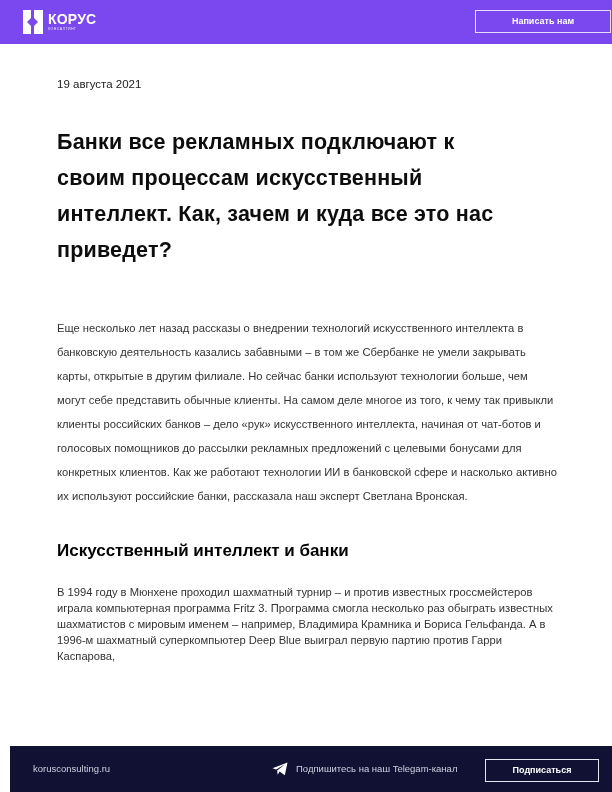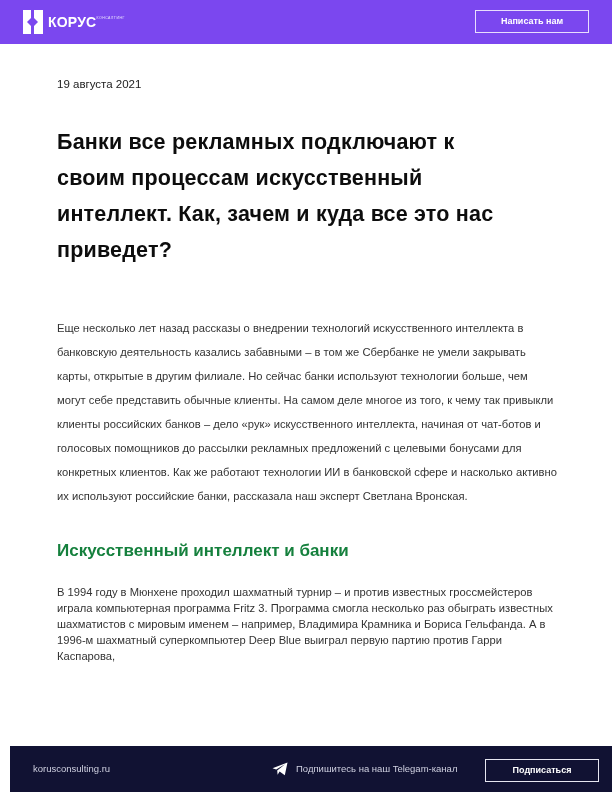--- a/index.html
+++ b/index.html
@@ -6,26 +6,26 @@
     html, body { width: 612px; height: 792px; background: #ffffff; overflow: hidden; }
     body { position: relative; font-family: "Liberation Sans", "DejaVu Sans", sans-serif; color: #1a1a1a; }
 
     .header {
       position: absolute; left: 0; top: 0; width: 612px; height: 44px;
       background: #7b47ef;
     }
     .logo { position: absolute; left: 23px; top: 10px; height: 24px; display: flex; align-items: center; }
     .logo-mark { width: 20px; height: 24px; position: relative; }
     .logo-mark svg { display: block; }
-    .logo-text { margin-left: 5px; display: flex; justify-content: center; }
+    .logo-text { margin-left: 5px; display: flex; flex-direction: column; justify-content: center; }
     .logo-word { color: #ffffff; font-weight: 700; font-size: 14px; letter-spacing: 0.2px; line-height: 14px; }
     .logo-sub { color: #ffffff; font-size: 3.5px; letter-spacing: 0.5px; line-height: 6px; opacity: 0.85; }
 
     .btn-write {
-      position: absolute; left: 475px; top: 10px; width: 114px; height: 23px;
+      position: absolute; left: 475px; top: 10px; width: 136px; height: 23px;
       border: 1px solid #e8defd; color: #ffffff; background: transparent;
       font-size: 9px; font-weight: 700; text-align: center; line-height: 21px;
       font-family: "Liberation Sans", sans-serif; cursor: pointer;
     }
 
     .date {
       position: absolute; left: 57px; top: 78px; font-size: 11.5px; color: #222222; text-align: right;
     }
 
     .title {
@@ -34,21 +34,21 @@
       letter-spacing: 0.2px;
     }
 
     .lead {
       position: absolute; left: 57px; top: 316px; width: 500px;
       font-size: 11.2px; line-height: 24px; color: #333333;
     }
 
     .h2 {
       position: absolute; left: 57px; top: 541px;
-      font-size: 17px; font-weight: 700; color: #15803d;
+      font-size: 17px; font-weight: 700; color: #000000;
     }
 
     .body2 {
       position: absolute; left: 57px; top: 584px; width: 505px;
       font-size: 11.2px; line-height: 16px; color: #333333;
     }
 
     .footer {
       position: absolute; left: 10px; top: 746px; width: 612px; height: 46px;
       background: #111233;

